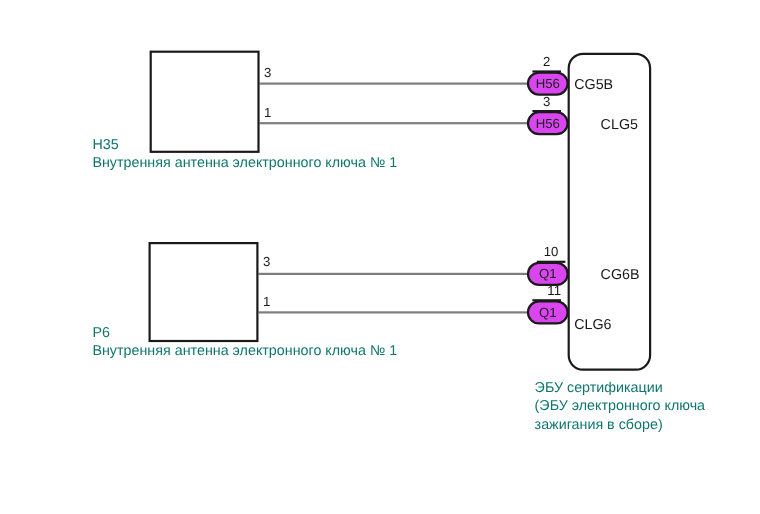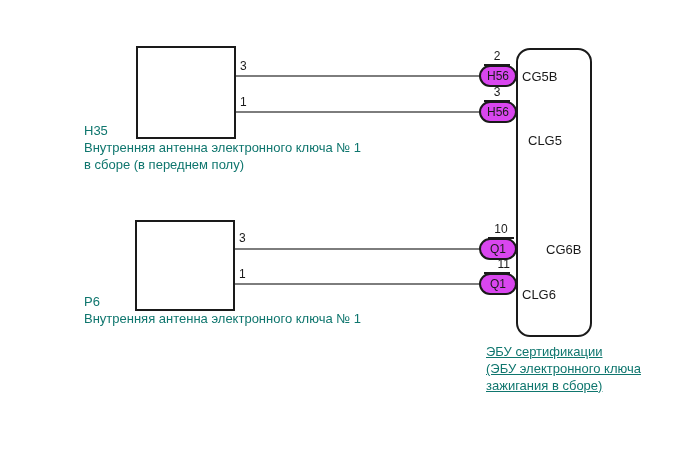--- a/index.html
+++ b/index.html
@@ -41,26 +41,25 @@
 
   <div class="wire" style="left:234px;top:75px;width:247px;"></div>
   <div class="wire" style="left:234px;top:111px;width:247px;"></div>
 
   <div class="num-over" style="left:484px;top:50px;">2</div>
   <div class="oval" style="left:479px;top:65px;">H56</div>
   <div class="t" style="left:522px;top:70px;">CG5B</div>
 
   <div class="num-over" style="left:484px;top:86px;">3</div>
   <div class="oval" style="left:479px;top:101px;">H56</div>
-  <div class="t" style="left:528px;top:106px;margin-top:28px;">CLG5</div>
+  <div class="t" style="left:546px;top:106px;">CLG5</div>
 
   <div class="label-block" style="left:84px;top:122px;">
     <div>H35</div>
     <div>Внутренняя антенна электронного ключа № 1</div>
-    <div>в сборе (в переднем полу)</div>
   </div>
 
   <div class="comp-box" style="left:135px;top:220px;width:96px;height:87px;"></div>
 
   <div class="t t-right" style="left:139px;top:242px;width:88px;">CLGB</div>
   <div class="t t-right" style="left:139px;top:277px;width:88px;">ANTE6</div>
 
   <div class="t pin-num" style="left:239px;top:232px;">3</div>
   <div class="t pin-num" style="left:239px;top:268px;">1</div>
 
@@ -73,19 +72,19 @@
 
   <div class="num-over" style="left:484px;top:258px;text-align:right;">11</div>
   <div class="oval" style="left:479px;top:273px;">Q1</div>
   <div class="t" style="left:522px;top:288px;">CLG6</div>
 
   <div class="label-block" style="left:84px;top:293px;">
     <div>P6</div>
     <div>Внутренняя антенна электронного ключа № 1</div>
   </div>
 
-  <div class="label-block" style="left:486px;top:343px;text-decoration:underline;">
+  <div class="label-block" style="left:486px;top:343px;">
     <div>ЭБУ сертификации</div>
     <div>(ЭБУ электронного ключа</div>
     <div>зажигания в сборе)</div>
   </div>
 
 </div>
 
 </body></html>

